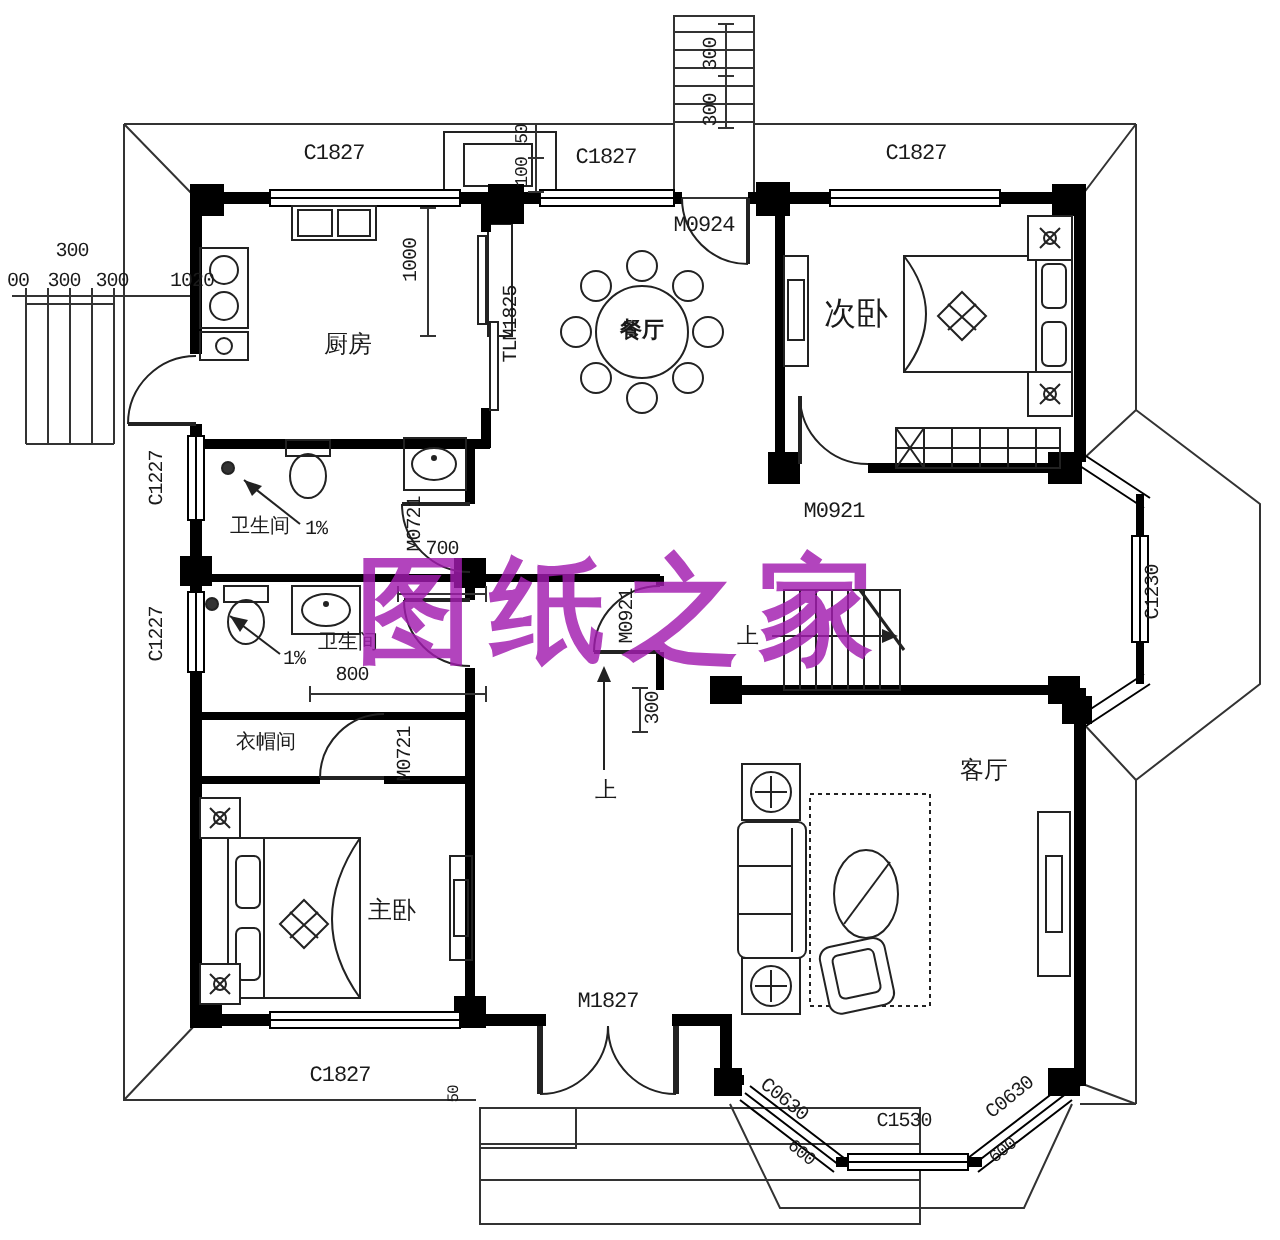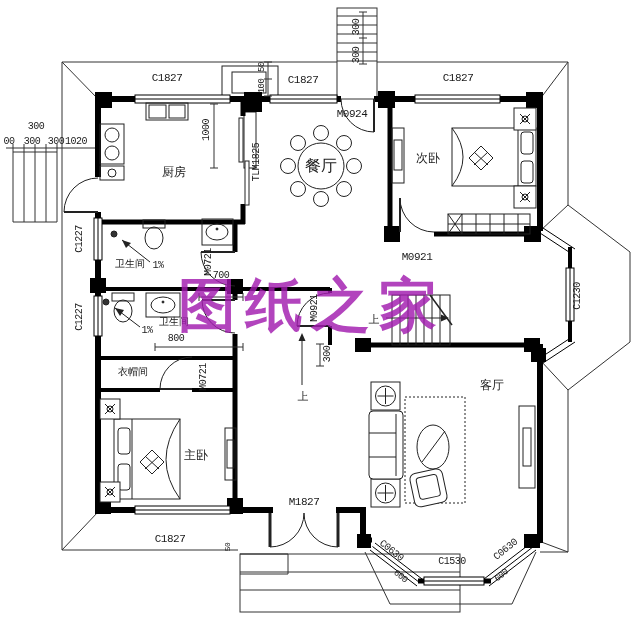--- a/index.html
+++ b/index.html
@@ -320,22 +320,22 @@
     <g>
           <rect x="519" y="406" width="16" height="82"></rect>
           <rect x="523" y="428" width="8" height="38"></rect>
         </g>
   </g>
 
 </svg>
 
 <div id="labels">
       <div class="lbl" style="left: 174px; top: 172px; font-size: 12px; transform: translate(-50%, -50%) rotate(0deg);">厨房</div>
-      <div class="lbl" style="left: 321px; top: 166px; font-size: 16px; transform: translate(-50%, -50%) rotate(0deg);">餐厅</div>
-      <div class="lbl" style="left: 428px; top: 158px; font-size: 12px; transform: translate(-50%, -50%) rotate(0deg);">次卧</div>
+      <div class="lbl" style="left: 321px; top: 166px; font-size: 11px; transform: translate(-50%, -50%) rotate(0deg); font-weight: bold;">餐厅</div>
+      <div class="lbl" style="left: 428px; top: 158px; font-size: 16px; transform: translate(-50%, -50%) rotate(0deg);">次卧</div>
       <div class="lbl" style="left: 130px; top: 264px; font-size: 10px; transform: translate(-50%, -50%) rotate(0deg);">卫生间</div>
       <div class="lbl" style="left: 174px; top: 322px; font-size: 10px; transform: translate(-50%, -50%) rotate(0deg);">卫生间</div>
       <div class="lbl" style="left: 133px; top: 372px; font-size: 10px; transform: translate(-50%, -50%) rotate(0deg); text-align: right;">衣帽间</div>
       <div class="lbl" style="left: 196px; top: 455px; font-size: 12px; transform: translate(-50%, -50%) rotate(0deg);">主卧</div>
       <div class="lbl" style="left: 492px; top: 385px; font-size: 12px; transform: translate(-50%, -50%) rotate(0deg);">客厅</div>
       <div class="lbl code" style="left: 167px; top: 78px; font-size: 11px; transform: translate(-50%, -50%) rotate(0deg);">C1827</div>
       <div class="lbl code" style="left: 303px; top: 80px; font-size: 11px; transform: translate(-50%, -50%) rotate(0deg);">C1827</div>
       <div class="lbl code" style="left: 458px; top: 78px; font-size: 11px; transform: translate(-50%, -50%) rotate(0deg);">C1827</div>
       <div class="lbl code" style="left: 170px; top: 539px; font-size: 11px; transform: translate(-50%, -50%) rotate(0deg);">C1827</div>
       <div class="lbl code" style="left: 80px; top: 239px; font-size: 10px; transform: translate(-50%, -50%) rotate(-90deg);">C1227</div>
@@ -348,21 +348,21 @@
       <div class="lbl code" style="left: 417px; top: 257px; font-size: 11px; transform: translate(-50%, -50%) rotate(0deg);">M0921</div>
       <div class="lbl code" style="left: 315px; top: 308px; font-size: 10px; transform: translate(-50%, -50%) rotate(-90deg);">M0921</div>
       <div class="lbl code" style="left: 209px; top: 262px; font-size: 10px; transform: translate(-50%, -50%) rotate(-90deg);">M0721</div>
       <div class="lbl code" style="left: 204px; top: 377px; font-size: 10px; transform: translate(-50%, -50%) rotate(-90deg);">M0721</div>
       <div class="lbl code" style="left: 257px; top: 162px; font-size: 10px; transform: translate(-50%, -50%) rotate(-90deg);">TLM1825</div>
       <div class="lbl code" style="left: 304px; top: 502px; font-size: 11px; transform: translate(-50%, -50%) rotate(0deg);">M1827</div>
       <div class="lbl code" style="left: 36px; top: 127px; font-size: 10px; transform: translate(-50%, -50%) rotate(0deg);">300</div>
       <div class="lbl code" style="left: 9px; top: 142px; font-size: 10px; transform: translate(-50%, -50%) rotate(0deg);">00</div>
       <div class="lbl code" style="left: 32px; top: 142px; font-size: 10px; transform: translate(-50%, -50%) rotate(0deg);">300</div>
       <div class="lbl code" style="left: 56px; top: 142px; font-size: 10px; transform: translate(-50%, -50%) rotate(0deg);">300</div>
-      <div class="lbl code" style="left: 76px; top: 142px; font-size: 10px; transform: translate(-50%, -50%) rotate(0deg); text-align: right;">1020</div>
+      <div class="lbl code" style="left: 96px; top: 142px; font-size: 10px; transform: translate(-50%, -50%) rotate(0deg); text-align: right;">1020</div>
       <div class="lbl code" style="left: 207px; top: 130px; font-size: 10px; transform: translate(-50%, -50%) rotate(-90deg);">1000</div>
       <div class="lbl code" style="left: 262px; top: 67px; font-size: 9px; transform: translate(-50%, -50%) rotate(-90deg);">50</div>
       <div class="lbl code" style="left: 262px; top: 86px; font-size: 9px; transform: translate(-50%, -50%) rotate(-90deg);">100</div>
       <div class="lbl code" style="left: 357px; top: 27px; font-size: 10px; transform: translate(-50%, -50%) rotate(-90deg);">300</div>
       <div class="lbl code" style="left: 357px; top: 55px; font-size: 10px; transform: translate(-50%, -50%) rotate(-90deg);">300</div>
       <div class="lbl code" style="left: 221px; top: 276px; font-size: 10px; transform: translate(-50%, -50%) rotate(0deg);">700</div>
       <div class="lbl code" style="left: 176px; top: 339px; font-size: 10px; transform: translate(-50%, -50%) rotate(0deg);">800</div>
       <div class="lbl code" style="left: 158px; top: 266px; font-size: 10px; transform: translate(-50%, -50%) rotate(0deg);">1%</div>
       <div class="lbl code" style="left: 147px; top: 331px; font-size: 10px; transform: translate(-50%, -50%) rotate(0deg);">1%</div>
       <div class="lbl code" style="left: 328px; top: 354px; font-size: 10px; transform: translate(-50%, -50%) rotate(-90deg);">300</div>

